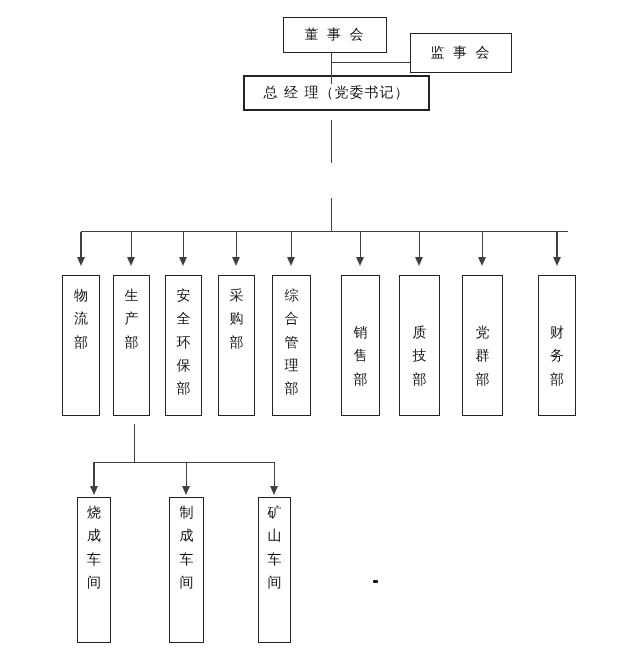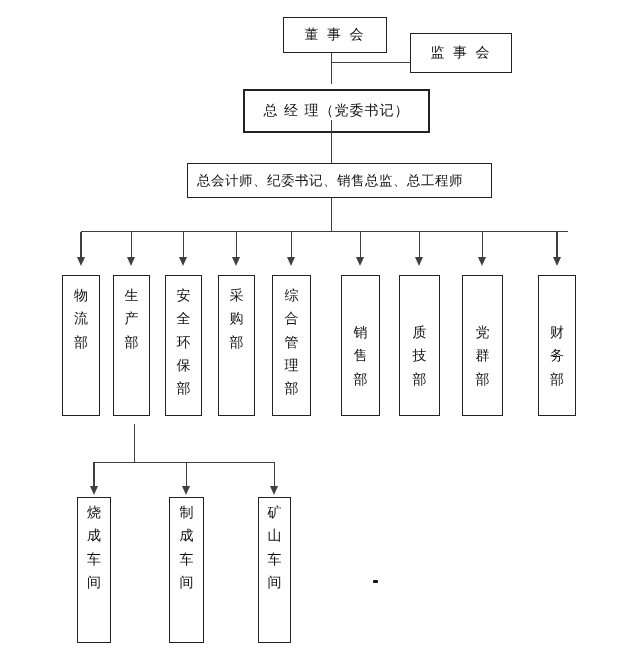--- a/index.html
+++ b/index.html
@@ -62,23 +62,22 @@
 </style>
 </head>
 <body>
 
 <div class="canvas">
 
   <div class="hbox" style="left:410px; top:33px; width:102px; height:40px;">监 事 会</div>
 
   <div class="hbox" style="left:283px; top:17px; width:104px; height:36px;">董 事 会</div>
 
-  <div class="hbox thick" style="left:243px; top:89px; width:187px; height:44px; letter-spacing:1px;">总 经 理（党委书记）</div>
-
-  <div class="hbox leftalign" style="left:187px; top:163px; width:305px; height:35px;">总会计师、纪委书记、销售总监、总工程师</div>
+  <div class="hbox thick" style="left:243px; top:75px; width:187px; height:36px; letter-spacing:1px;">总 经 理（党委书记）</div>
+
 
   <div class="line vline" style="left:331px; top:53px; height:31px;"></div>
   <div class="line hline" style="left:331px; top:61.5px; width:79px;"></div>
   <div class="line vline" style="left:331px; top:120px; height:43px;"></div>
   <div class="line vline" style="left:331px; top:198px; height:34px;"></div>
   <div class="line hline" style="left:81px; top:231px; width:487px;"></div>
 
   <div class="arrow l1" style="left:76.5px;">
       <i class="shaft"></i>
       <i class="head"></i>

